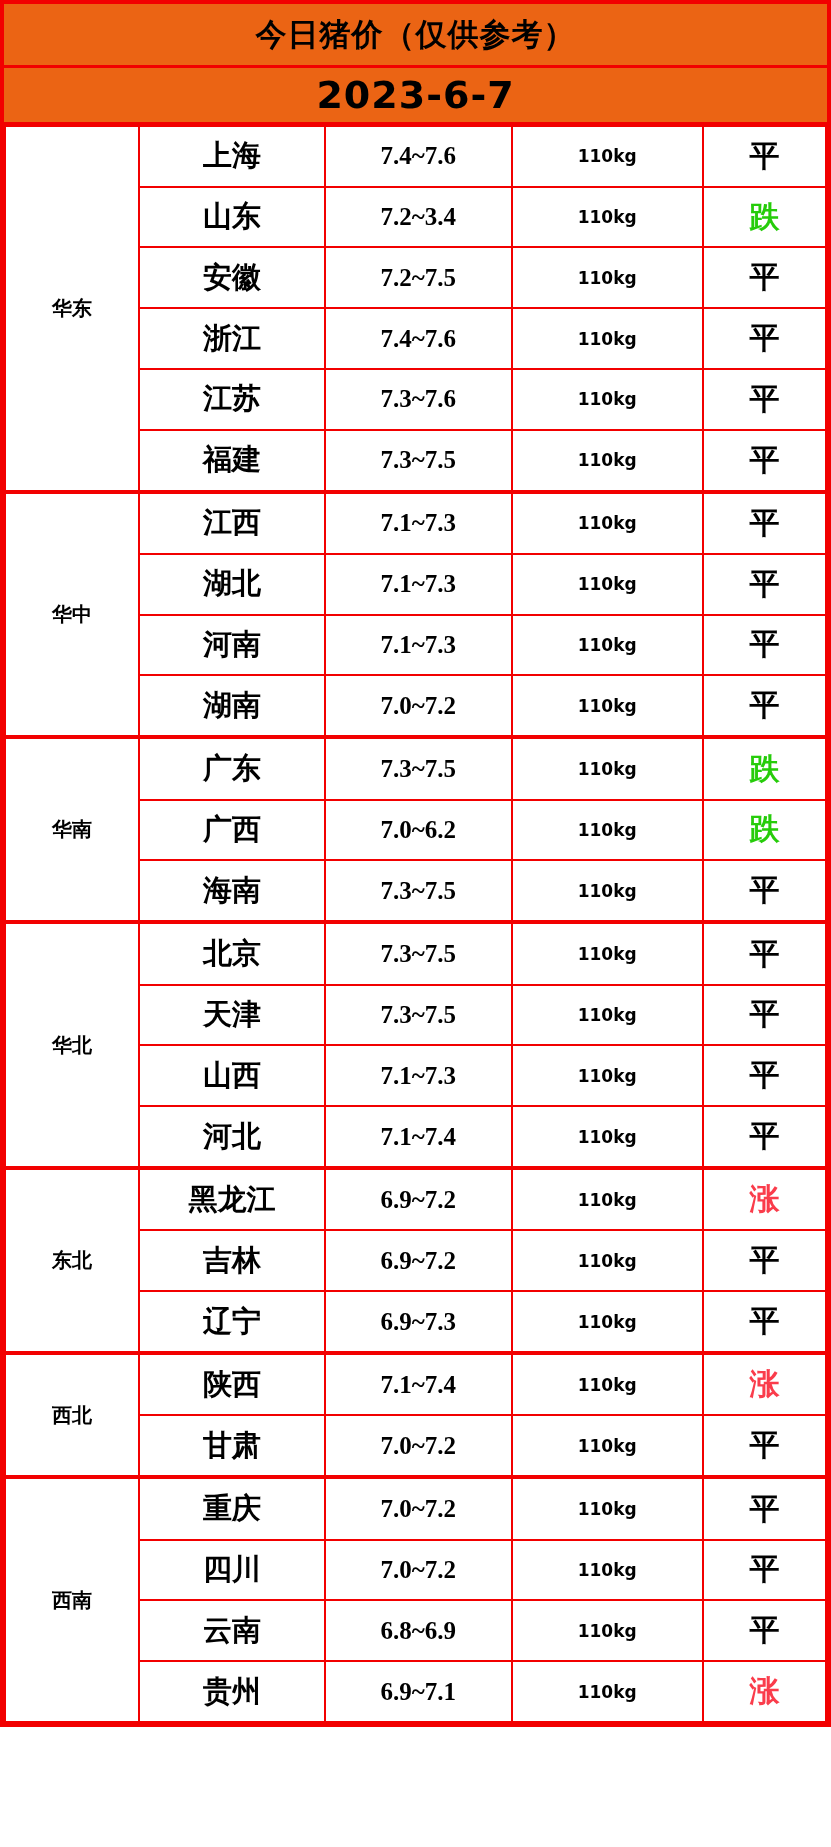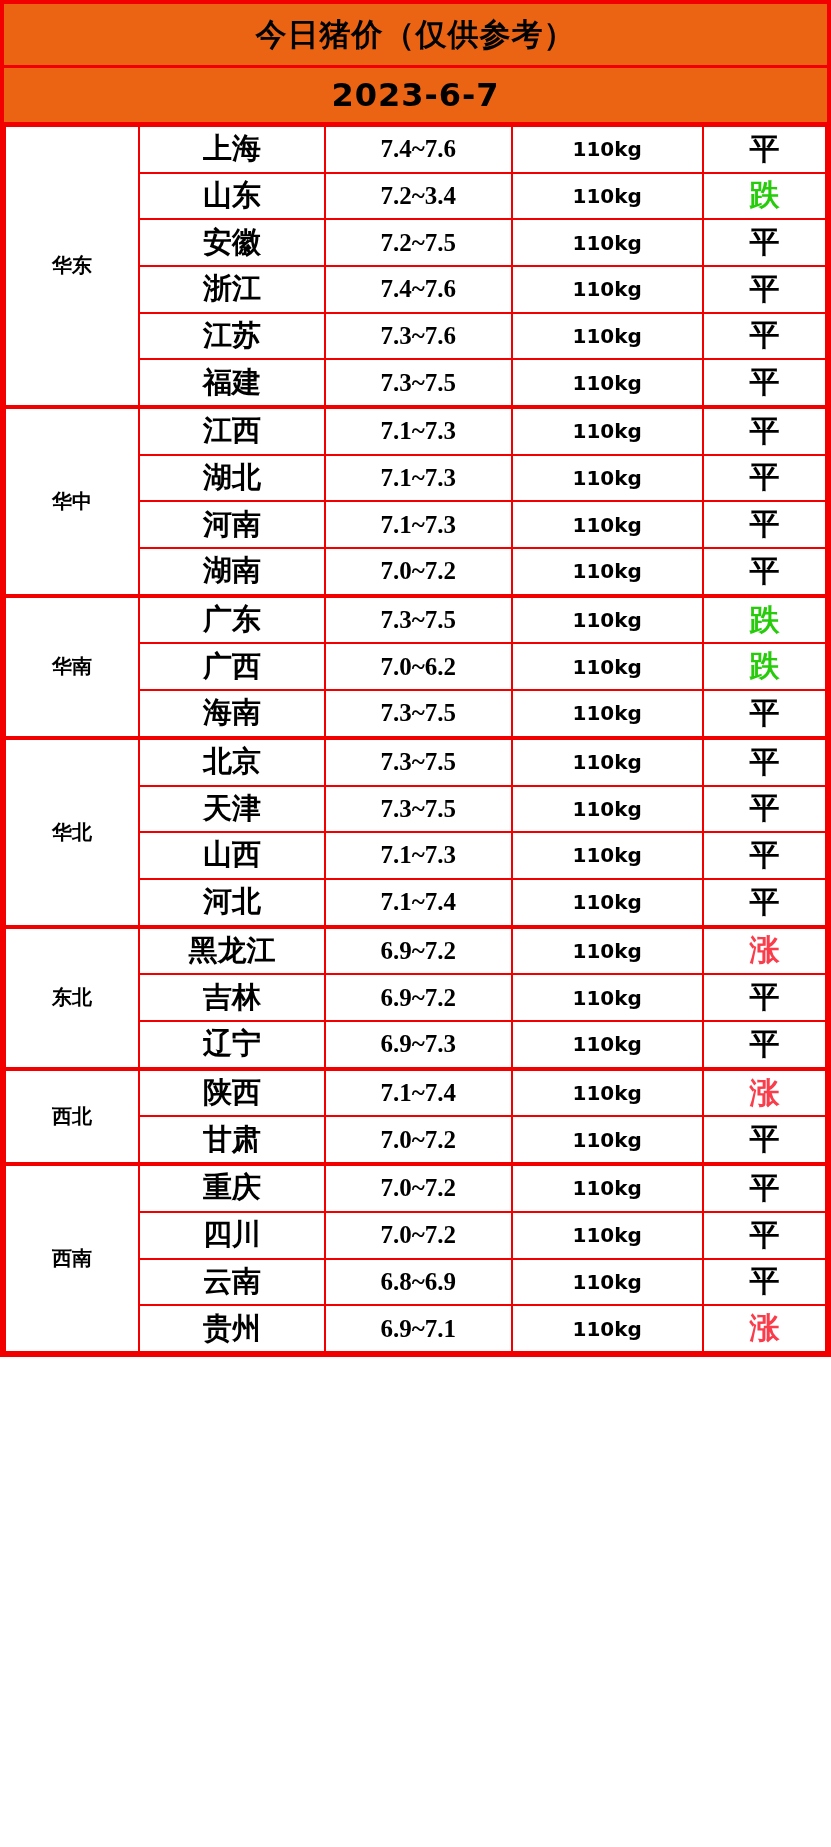--- a/index.html
+++ b/index.html
@@ -6,53 +6,53 @@
     --c-border:#F20000;
     --c-header-bg:#EB6414;
     --c-flat:#000000;
     --c-down:#26CC0A;
     --c-up:#FA3C4B;
     --c-text:#000000;
   }
   html,body{margin:0;padding:0;background:#ffffff;}
   body{width:831px;font-family:"DejaVu Sans","Liberation Sans",sans-serif;}
   .sheet{
-    width:831px;height:1357px;box-sizing:border-box;
+    width:831px;height:1727px;box-sizing:border-box;
     border:4px solid var(--c-border);
     display:flex;flex-direction:column;background:#ffffff;
   }
   .title-bar{
     height:61px;flex:0 0 61px;background:var(--c-header-bg);
     border-bottom:3px solid var(--c-border);
     display:flex;align-items:center;justify-content:center;
     font-size:31px;font-weight:bold;color:var(--c-text);
     letter-spacing:1px;
   }
   .date-bar{
     height:54px;flex:0 0 54px;background:var(--c-header-bg);
     border-bottom:3px solid var(--c-border);
     display:flex;align-items:center;justify-content:center;
-    font-size:32px;font-weight:bold;color:var(--c-text);
+    font-size:38px;font-weight:bold;color:var(--c-text);
     letter-spacing:1px;
   }
   table.price-table{
     flex:1 1 auto;width:100%;height:100%;
     border-collapse:collapse;table-layout:fixed;
   }
   .price-table td{
     border:2px solid var(--c-border);
     text-align:center;vertical-align:middle;
     font-weight:bold;color:var(--c-text);
     padding:0;overflow:hidden;
   }
   tr.group-first td{border-top:4px solid var(--c-border);}
   td.region-cell{font-size:20px;}
   td.province-cell{font-size:29px;margin-left:12px;}
   td.price-cell{font-size:25px;font-family:Liberation Serif, serif;}
-  td.weight-cell{font-size:20px;}
+  td.weight-cell{font-size:17px;}
   td.status-cell{font-size:30px;}
   td.status-flat{color:var(--c-flat);}
   td.status-down{color:var(--c-down);}
   td.status-up{color:var(--c-up);}
   col.c-region{width:16.3%;}
   col.c-province{width:22.7%;}
   col.c-price{width:22.7%;}
   col.c-weight{width:23.3%;}
   col.c-status{width:15.0%;}
 </style>

